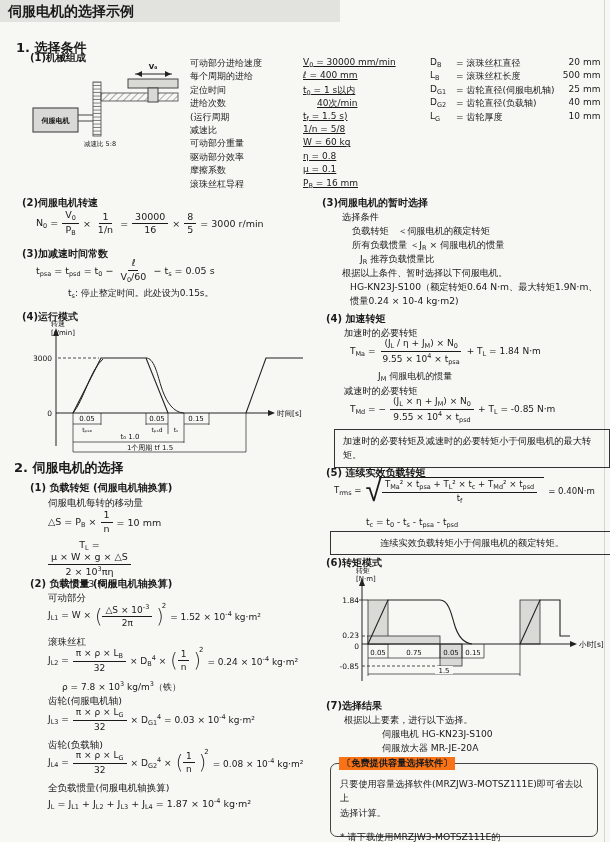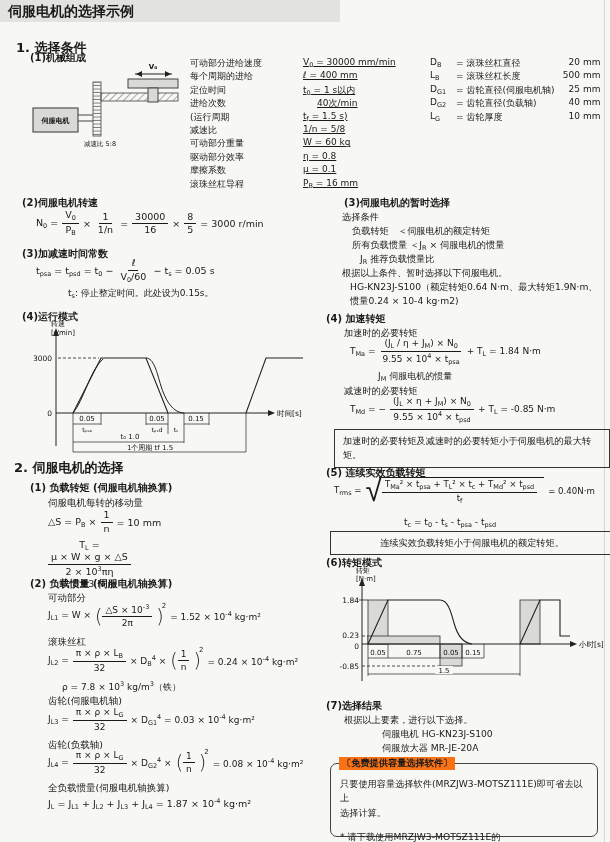--- a/index.html
+++ b/index.html
@@ -268,21 +268,21 @@
         <span class="fn">1</span>
         <span class="fdn">n</span>
       </span>
     <span class="bigp">)</span>
       <span class="pow">2</span>
     <span>= 0.08 ×  10<sup>-4</sup> kg·m²</span>
   </div>
   <div class="t" style="left:48px;top:782px;">全负载惯量(伺服电机轴换算)</div>
   <div class="t" style="left:48px;top:797px;">J<sub>L</sub> = J<sub>L1</sub> + J<sub>L2</sub> + J<sub>L3</sub> + J<sub>L4</sub> = 1.87 ×  10<sup>-4</sup> kg·m²</div>
 
-  <div class="hdr" style="left:344px;top:196px;">(3)伺服电机的暂时选择</div>
+  <div class="hdr" style="left:322px;top:196px;">(3)伺服电机的暂时选择</div>
   <div class="t r9" style="left:342px;top:211px;">选择条件</div>
   <div class="t r9" style="left:352px;top:225px;">负载转矩　＜伺服电机的额定转矩</div>
   <div class="t r9" style="left:352px;top:239px;">所有负载惯量 ＜J<sub>R</sub> × 伺服电机的惯量</div>
   <div class="t r9" style="left:360px;top:253px;">J<sub>R</sub> 推荐负载惯量比</div>
   <div class="t r9" style="left:342px;top:267px;">根据以上条件、暂时选择以下伺服电机。</div>
   <div class="t r9" style="left:350px;top:281px;">HG-KN23J-S100（额定转矩0.64 N·m、最大转矩1.9N·m、</div>
   <div class="t r9" style="left:350px;top:295px;">惯量0.24 × 10-4 kg·m2)</div>
 
   <div class="hdr" style="left:326px;top:312px;">(4) 加速转矩</div>
   <div class="t r9" style="left:344px;top:327px;">加速时的必要转矩</div>
@@ -313,21 +313,21 @@
       <span class="sign">√</span>
       <span class="bodyx">
         <span class="frac">
             <span class="fn">T<sub>Ma</sub>² ×  t<sub>psa</sub> + T<sub>L</sub>² ×   t<sub>c</sub> + T<sub>Md</sub>² ×  t<sub>psd</sub></span>
             <span class="fdn">t<sub>f</sub></span>
           </span>
       </span>
     </span>
     <span>= 0.40N·m</span>
   </div>
-  <div class="t sm" style="left:366px;top:517px;margin-left:38px;">t<sub>c</sub> = t<sub>0</sub> - t<sub>s</sub> - t<sub>psa</sub> - t<sub>psd</sub></div>
+  <div class="t sm" style="left:366px;top:517px;">t<sub>c</sub> = t<sub>0</sub> - t<sub>s</sub> - t<sub>psa</sub> - t<sub>psd</sub></div>
   <div class="notebox center" style="left:330px;top:531px;width:266px;">连续实效负载转矩小于伺服电机的额定转矩。</div>
 
   <div class="hdr" style="left:326px;top:556px;">(6)转矩模式</div>
   <svg style="left:322px;top:566px;" width="285" height="128" viewBox="0 0 285 128">
     <text x="34" y="7" font-size="7">转矩</text>
     <text x="34" y="15" font-size="7">[N·m]</text>
     <rect x="46" y="34" width="20" height="44" fill="#d9d9d5" stroke="#333" stroke-width="0.8"></rect>
     <rect x="46" y="70" width="72" height="8" fill="#d9d9d5" stroke="#333" stroke-width="0.8"></rect>
     <rect x="118" y="78" width="22" height="22" fill="#d9d9d5" stroke="#333" stroke-width="0.8"></rect>
     <rect x="198" y="34" width="20" height="44" fill="#d9d9d5" stroke="#333" stroke-width="0.8"></rect>

